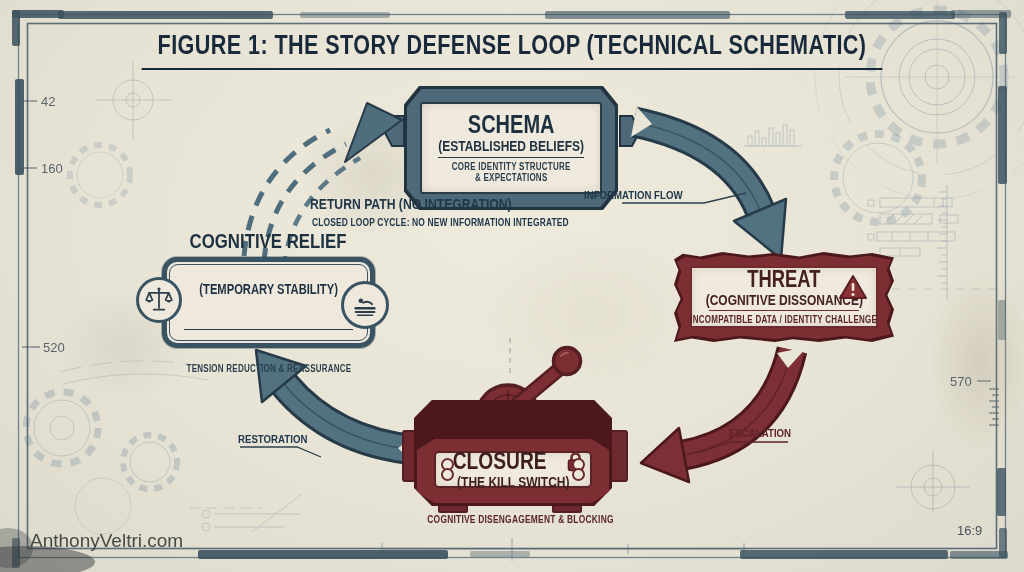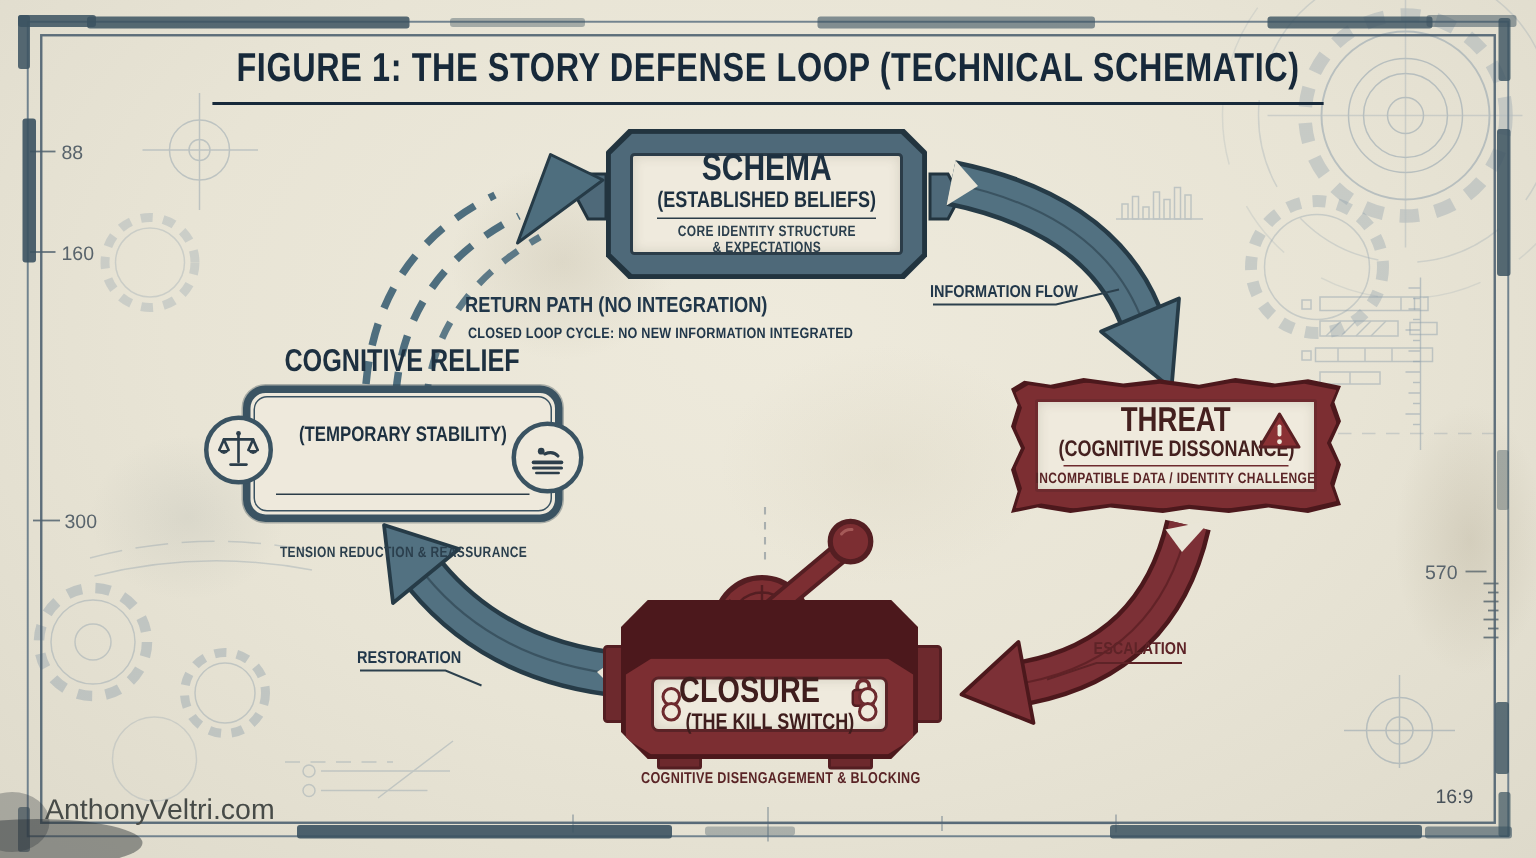--- a/index.html
+++ b/index.html
@@ -19,21 +19,21 @@
   
   .node-title{font-weight:bold;line-height:1.02;}
   .node-sub{font-weight:bold;line-height:1.05;}
   .node-desc{font-weight:bold;letter-spacing:.3px;line-height:1.15;}
   .divider{border-top:1.6px solid #2b3c48;width:82%;margin:3px 0 3px;}
   .divider.red{border-top-color:#6e2a2e;}
   .panel{display:flex;flex-direction:column;align-items:center;justify-content:center;
     background:#efeadd;box-shadow:inset 0 0 8px rgba(90,85,60,.18);}
 
   
-  .schema-outer{left:404px;top:86px;width:214px;height:100px;background:#22343f;z-index:3;
+  .schema-outer{left:404px;top:86px;width:214px;height:124px;background:#22343f;z-index:3;
     clip-path:polygon(7% 0,93% 0,100% 15%,100% 85%,93% 100%,7% 100%,0 85%,0 15%);}
   .schema-mid{position:absolute;inset:3px;background:#4e6979;
     clip-path:polygon(7% 0,93% 0,100% 15%,100% 85%,93% 100%,7% 100%,0 85%,0 15%);}
   .schema-panel{position:absolute;inset:13px;border:2px solid #2b3c48;border-radius:3px;}
   .schema-panel .node-title{font-size:25px;color:#1d3040;}
   .schema-panel .node-sub{font-size:15px;color:#1d3040;}
   .schema-panel .node-desc{font-size:10px;color:#2b3f4d;}
 
   
   .threat-outer{left:674px;top:252px;width:220px;height:90px;background:#4c181c;z-index:3;
@@ -72,21 +72,21 @@
   .relief-inner .node-sub{font-size:14px;color:#1d3040;}
   .relief-inner .node-desc{font-size:10px;color:#2b3f4d;}
   .icon-circle{position:absolute;border-radius:50%;background:#eee9dc;border:3px solid #3a5362;
     display:flex;align-items:center;justify-content:center;z-index:4;}
 
   
   .flow-label{font-weight:bold;z-index:5;}
   .navy{color:#21374a;} .maroon{color:#5e2327;}
   .lbl-return{left:310px;top:196px;font-size:14.5px;}
   .lbl-return-sub{left:312px;top:217px;font-size:10px;letter-spacing:.2px;}
-  .lbl-info{left:620px;top:189px;font-size:11.5px;text-align:center;}
+  .lbl-info{left:584px;top:189px;font-size:11.5px;text-align:center;}
   .lbl-esc{left:729px;top:427px;font-size:11.5px;}
   .lbl-rest{left:238px;top:433px;font-size:11.5px;}
 
   
   .margin-num{font-size:13px;color:#59646c;z-index:5;}
   .watermark{left:30px;top:530px;font-size:19px;color:#474b48;z-index:5;}
   .aspect{left:957px;top:523px;font-size:13px;color:#49525a;z-index:5;}
 
   .stain{position:absolute;border-radius:50%;pointer-events:none;}
 </style>
@@ -416,27 +416,27 @@
     <span class="cxl">INFORMATION FLOW</span>
   </div>
   <div class="abs flow-label maroon lbl-esc">
     <span class="cxl">ESCALATION</span>
   </div>
   <div class="abs flow-label navy lbl-rest">
     <span class="cxl">RESTORATION</span>
   </div>
 
   <div class="abs margin-num" style="left:41px;top:94px;">
-    <span>88</span>
+    <span>42</span>
   </div>
   <div class="abs margin-num" style="left:41px;top:161px;">
     <span>160</span>
   </div>
   <div class="abs margin-num" style="left:43px;top:340px;">
-    <span>300</span>
+    <span>520</span>
   </div>
   <div class="abs margin-num" style="left:950px;top:374px;">
     <span>570</span>
   </div>
 
   <div class="abs watermark">
     <span>AnthonyVeltri.com</span>
   </div>
   <div class="abs aspect">
     <span>16:9</span>

